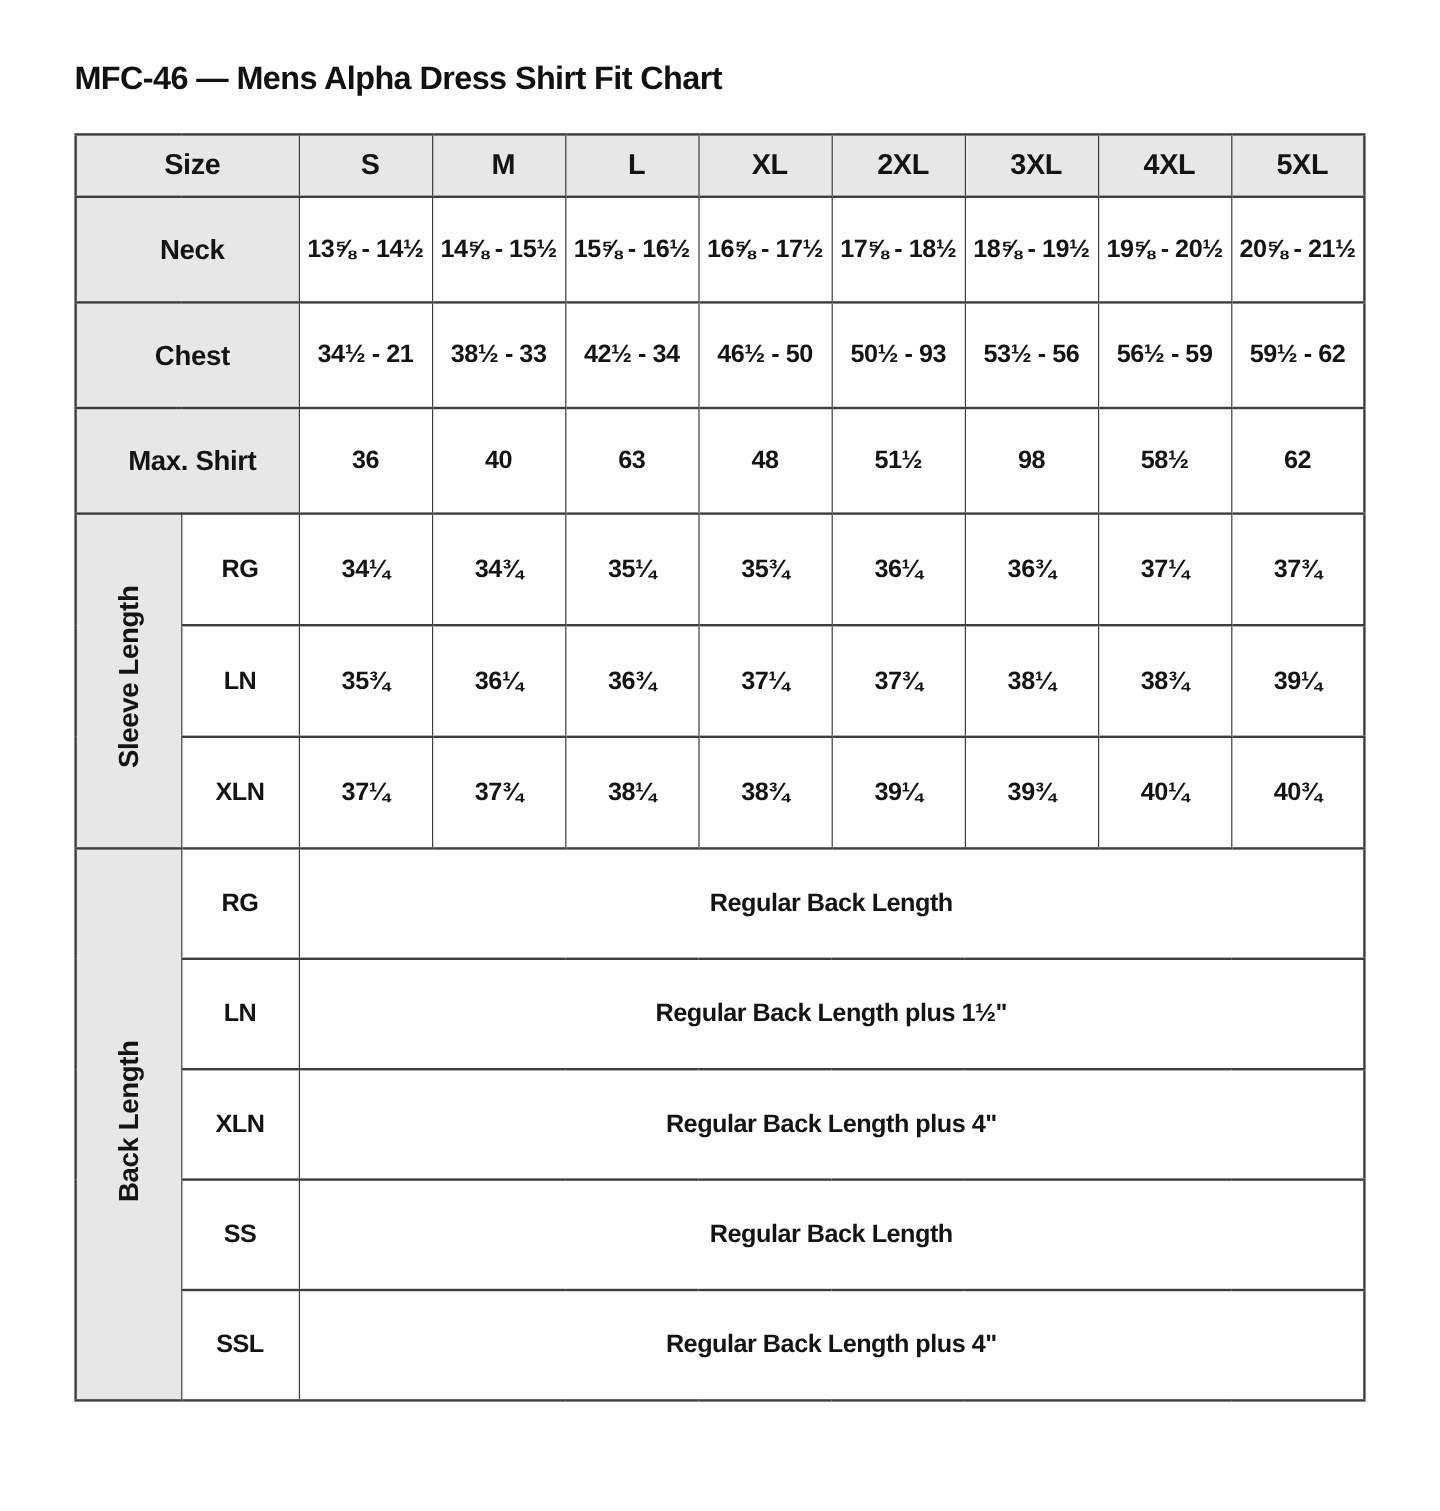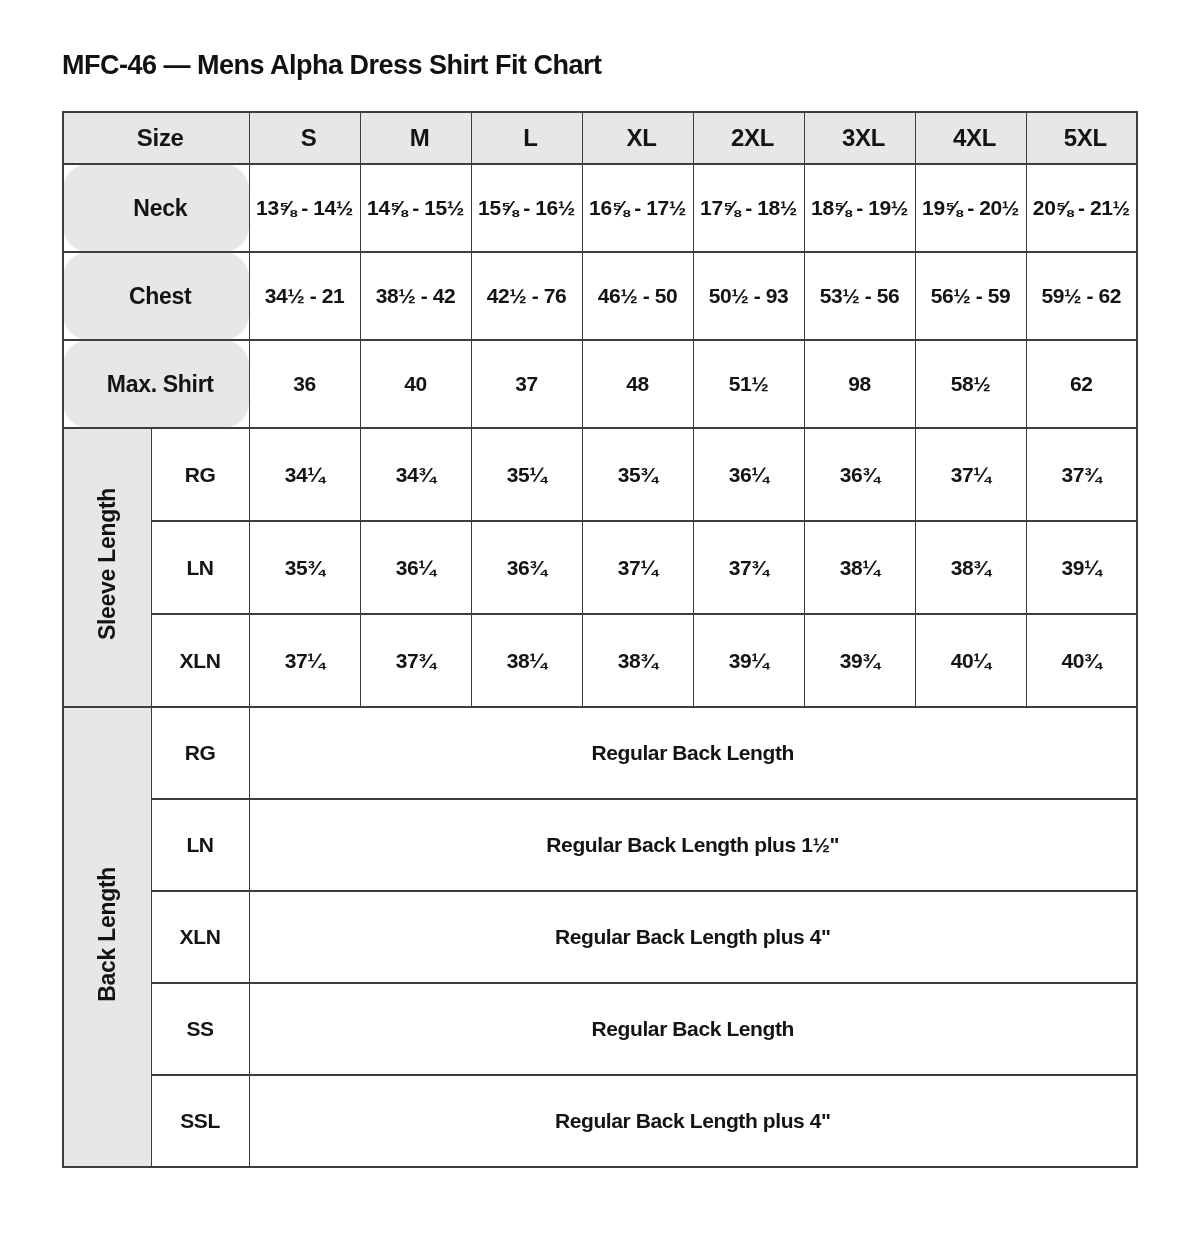--- a/index.html
+++ b/index.html
@@ -50,21 +50,21 @@
   }
   th.sub, td.data {
     background: #ffffff;
     font-weight: 700;
     font-size: 21px;
     font-stretch: condensed;
     letter-spacing: -0.4px;
     white-space: nowrap;
   }
   tr.r-head > th { height: 52px; font-size: 24px; }
-  tr.r-mid  > th, tr.r-mid  > td { height: 88px; border-radius: 26px; }
+  tr.r-mid  > th, tr.r-mid  > td { height: 88px; }
   tr.r-slv  > th, tr.r-slv  > td { height: 93px; }
   tr.r-bck  > th, tr.r-bck  > td { height: 92px; }
   th.vert { padding: 0; }
   th.vert > span {
     display: inline-block;
     writing-mode: vertical-rl;
     transform: rotate(180deg);
     font-weight: 700;
     font-size: 23px;
     letter-spacing: -0.3px;
@@ -112,34 +112,34 @@
       <td class="data">16⅝ - 17½</td>
       <td class="data">17⅝ - 18½</td>
       <td class="data">18⅝ - 19½</td>
       <td class="data">19⅝ - 20½</td>
       <td class="data">20⅝ - 21½</td>
     </tr>
 
     <tr class="r-mid">
       <th class="hdr" colspan="2">Chest</th>
       <td class="data">34½ - 21</td>
-      <td class="data">38½ - 42</td>
-      <td class="data">42½ - 76</td>
+      <td class="data">38½ - 33</td>
+      <td class="data">42½ - 34</td>
       <td class="data">46½ - 50</td>
       <td class="data">50½ - 93</td>
       <td class="data">53½ - 56</td>
       <td class="data">56½ - 59</td>
       <td class="data">59½ - 62</td>
     </tr>
 
     <tr class="r-mid">
       <th class="hdr" colspan="2">Max. Shirt</th>
       <td class="data">36</td>
       <td class="data">40</td>
-      <td class="data">37</td>
+      <td class="data">63</td>
       <td class="data">48</td>
       <td class="data">51½</td>
       <td class="data">98</td>
       <td class="data">58½</td>
       <td class="data">62</td>
     </tr>
 
     <tr class="r-slv">
       <th class="hdr vert" rowspan="3">
         <span>Sleeve Length</span>

